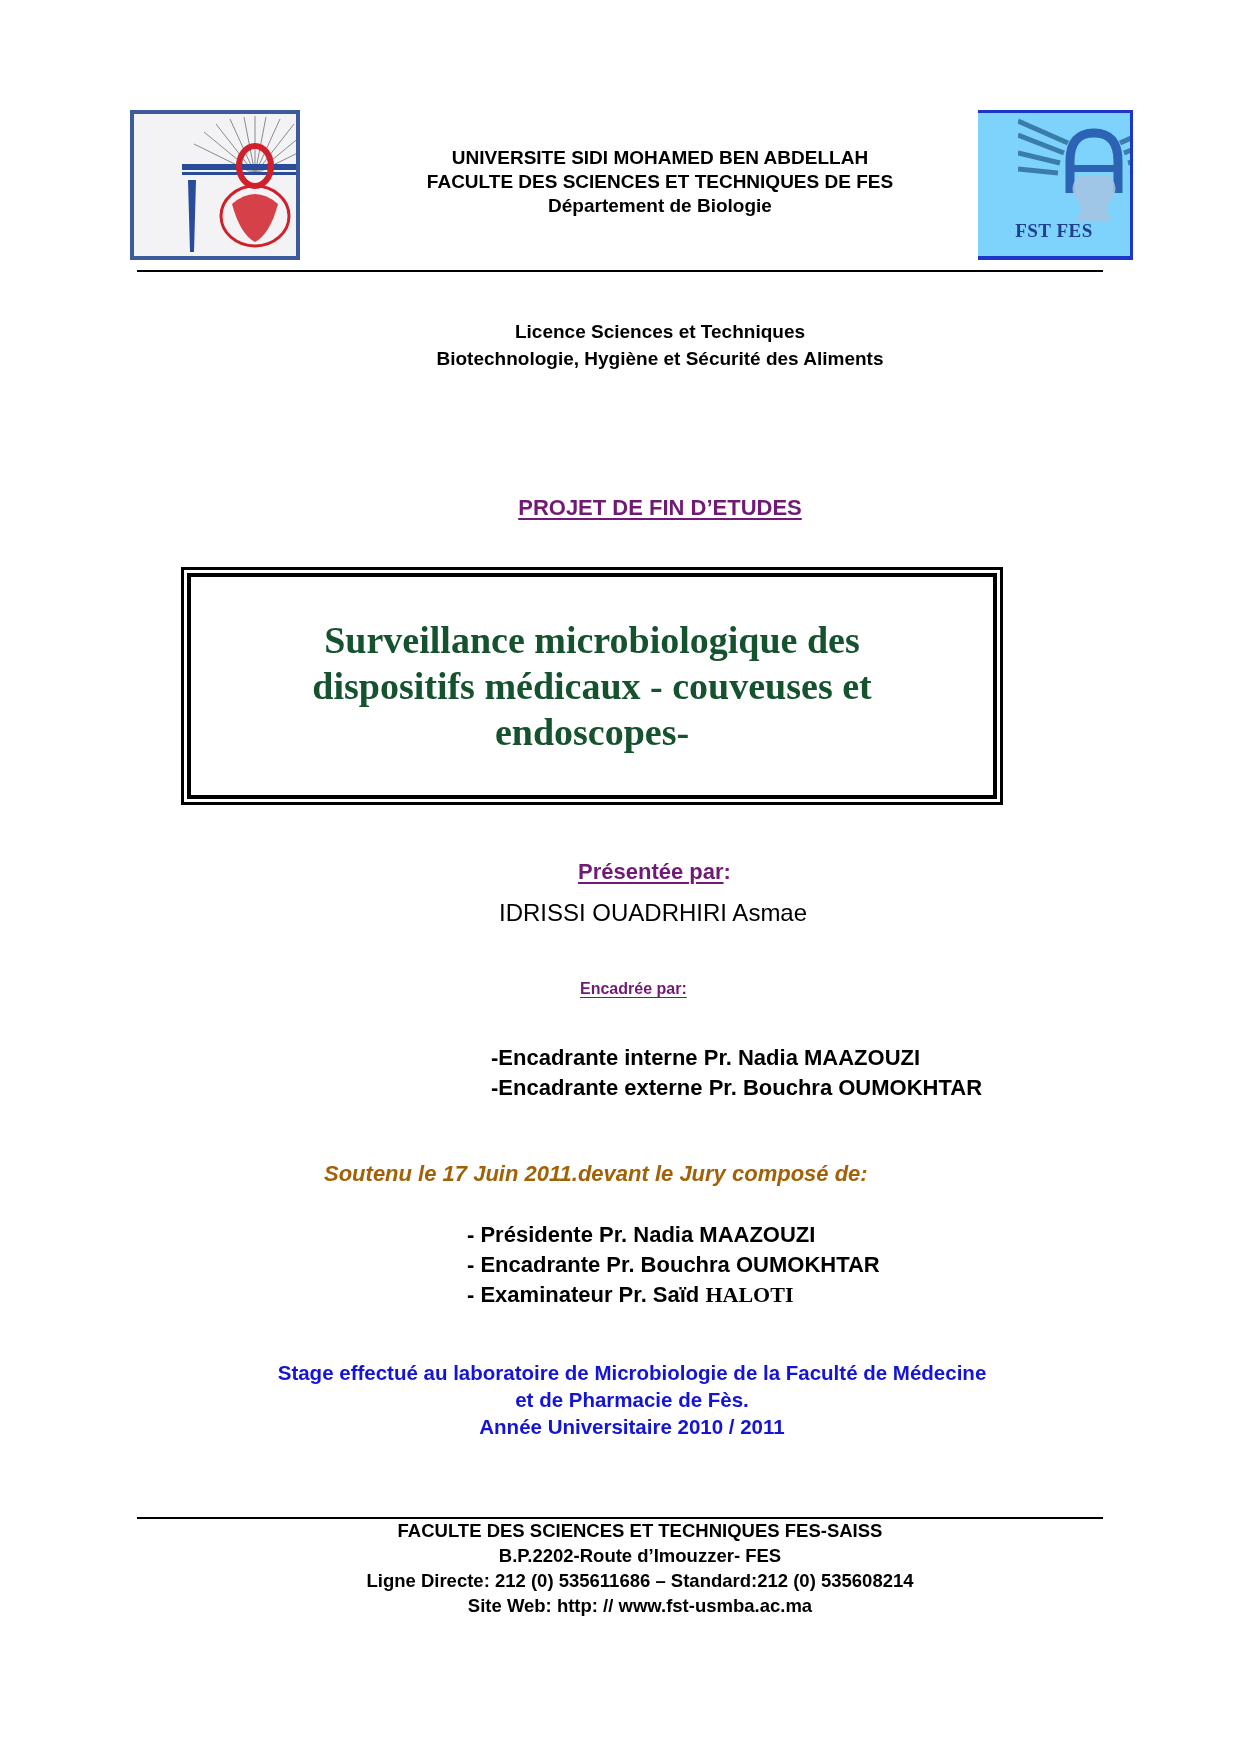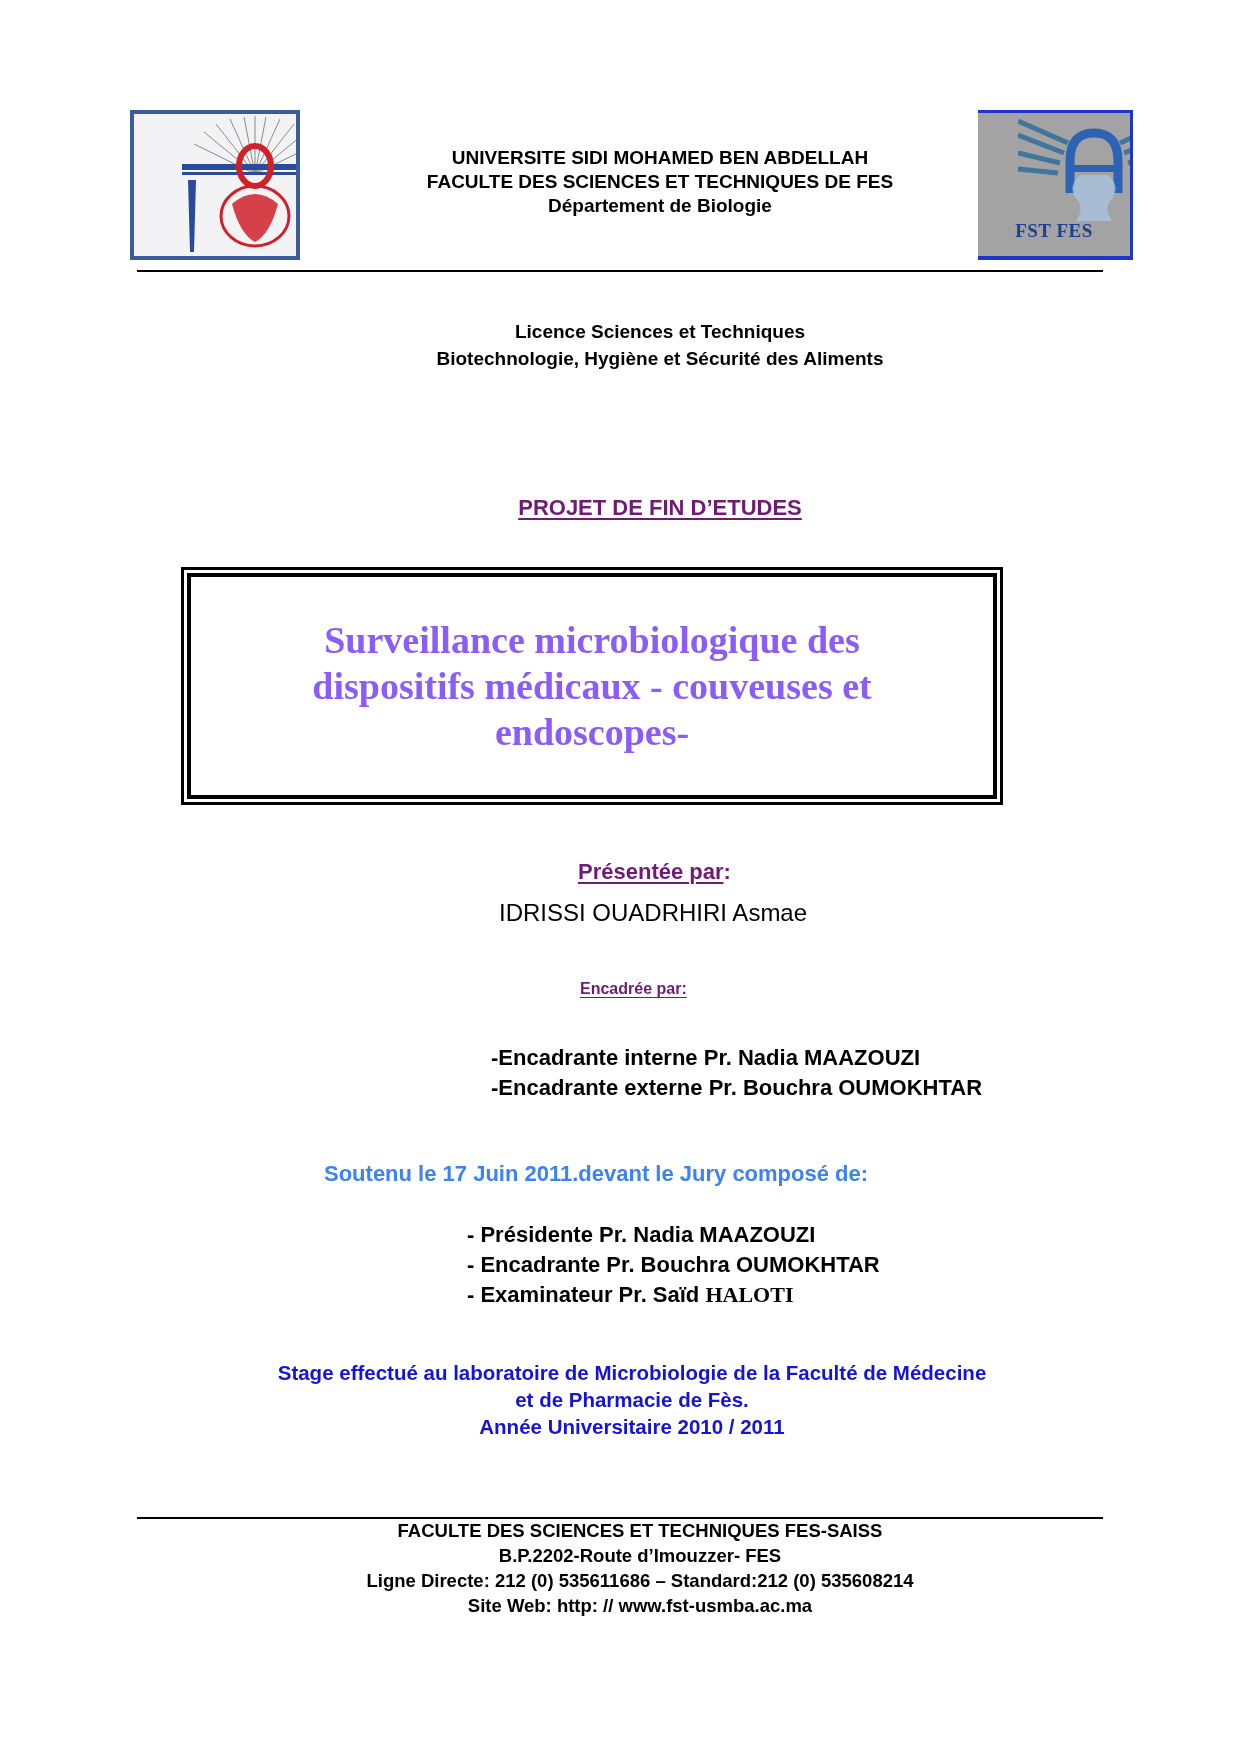--- a/index.html
+++ b/index.html
@@ -6,41 +6,41 @@
   body { width:1240px; height:1755px; position:relative; overflow:hidden;
          font-family:"Liberation Sans", sans-serif; color:#000; }
   .abs { position:absolute;padding-left:40px; }
   .center { left:0; width:1240px; text-align:center; }
 
   
   .logo-left { left:130px; top:110px; width:170px; height:150px;
                border:4px solid #3b5b9a; box-sizing:border-box; background:#f3f3f6; overflow:hidden; }
   .logo-right { left:978px; top:110px; width:155px; height:150px; box-sizing:border-box;
                 border-top:3px solid #1d35c8; border-right:3px solid #1d35c8; border-bottom:4px solid #1d35c8;
-                background:#a3a3a3; overflow:hidden; }
+                background:#7dd3fc; overflow:hidden; }
   .fst-label { position:absolute; left:0; width:100%; bottom:14px; text-align:center;
                font-family:"Liberation Serif", serif; font-weight:bold; font-size:19px; color:#1f3f8f; letter-spacing:0.5px; }
 
   .hdr { font-weight:bold; font-size:19px; line-height:24px; }
   .rule { position:absolute; height:1.5px; background:#000; }
 
   .licence { font-weight:bold; font-size:19px; line-height:27px; }
   .purple-ul { color:#701a75; font-weight:bold; text-decoration:underline; text-underline-offset:3px; }
 
   .title-box { left:181px; top:567px; width:822px; height:238px; box-sizing:border-box;
                border:3px solid #000; }
   .title-box .inner1 { position:absolute; left:3px; top:3px; right:3px; bottom:3px; border:2px solid #000; }
   .title-box .inner2 { position:absolute; left:5px; top:5px; right:5px; bottom:5px; border:2px solid #000;
                        display:flex; align-items:center; justify-content:center; }
-  .title-text { font-family:"Liberation Serif", serif; font-weight:bold; color:#8b5cf6;
+  .title-text { font-family:"Liberation Serif", serif; font-weight:bold; color:#14532d;
                 font-size:38px; line-height:46px; text-align:center; width:640px; }
 
   .name { font-weight:normal; font-size:24px; }
   .line22 { font-weight:bold; font-size:22px; line-height:30px; }
-  .blue { color:#3b82f6; }
+  .blue { color:#a16207;font-style:italic; }
   .serif-name { font-family:Liberation Serif, serif; }
   .stage { font-weight:bold; font-size:20.5px; line-height:27px; color:#1414d8; }
   .foot { font-weight:bold; font-size:18.5px; line-height:25px; }
 </style>
 </head>
 <body>
 
 <div class="abs logo-left">
   <svg width="162" height="142" viewBox="0 0 162 142">
 

